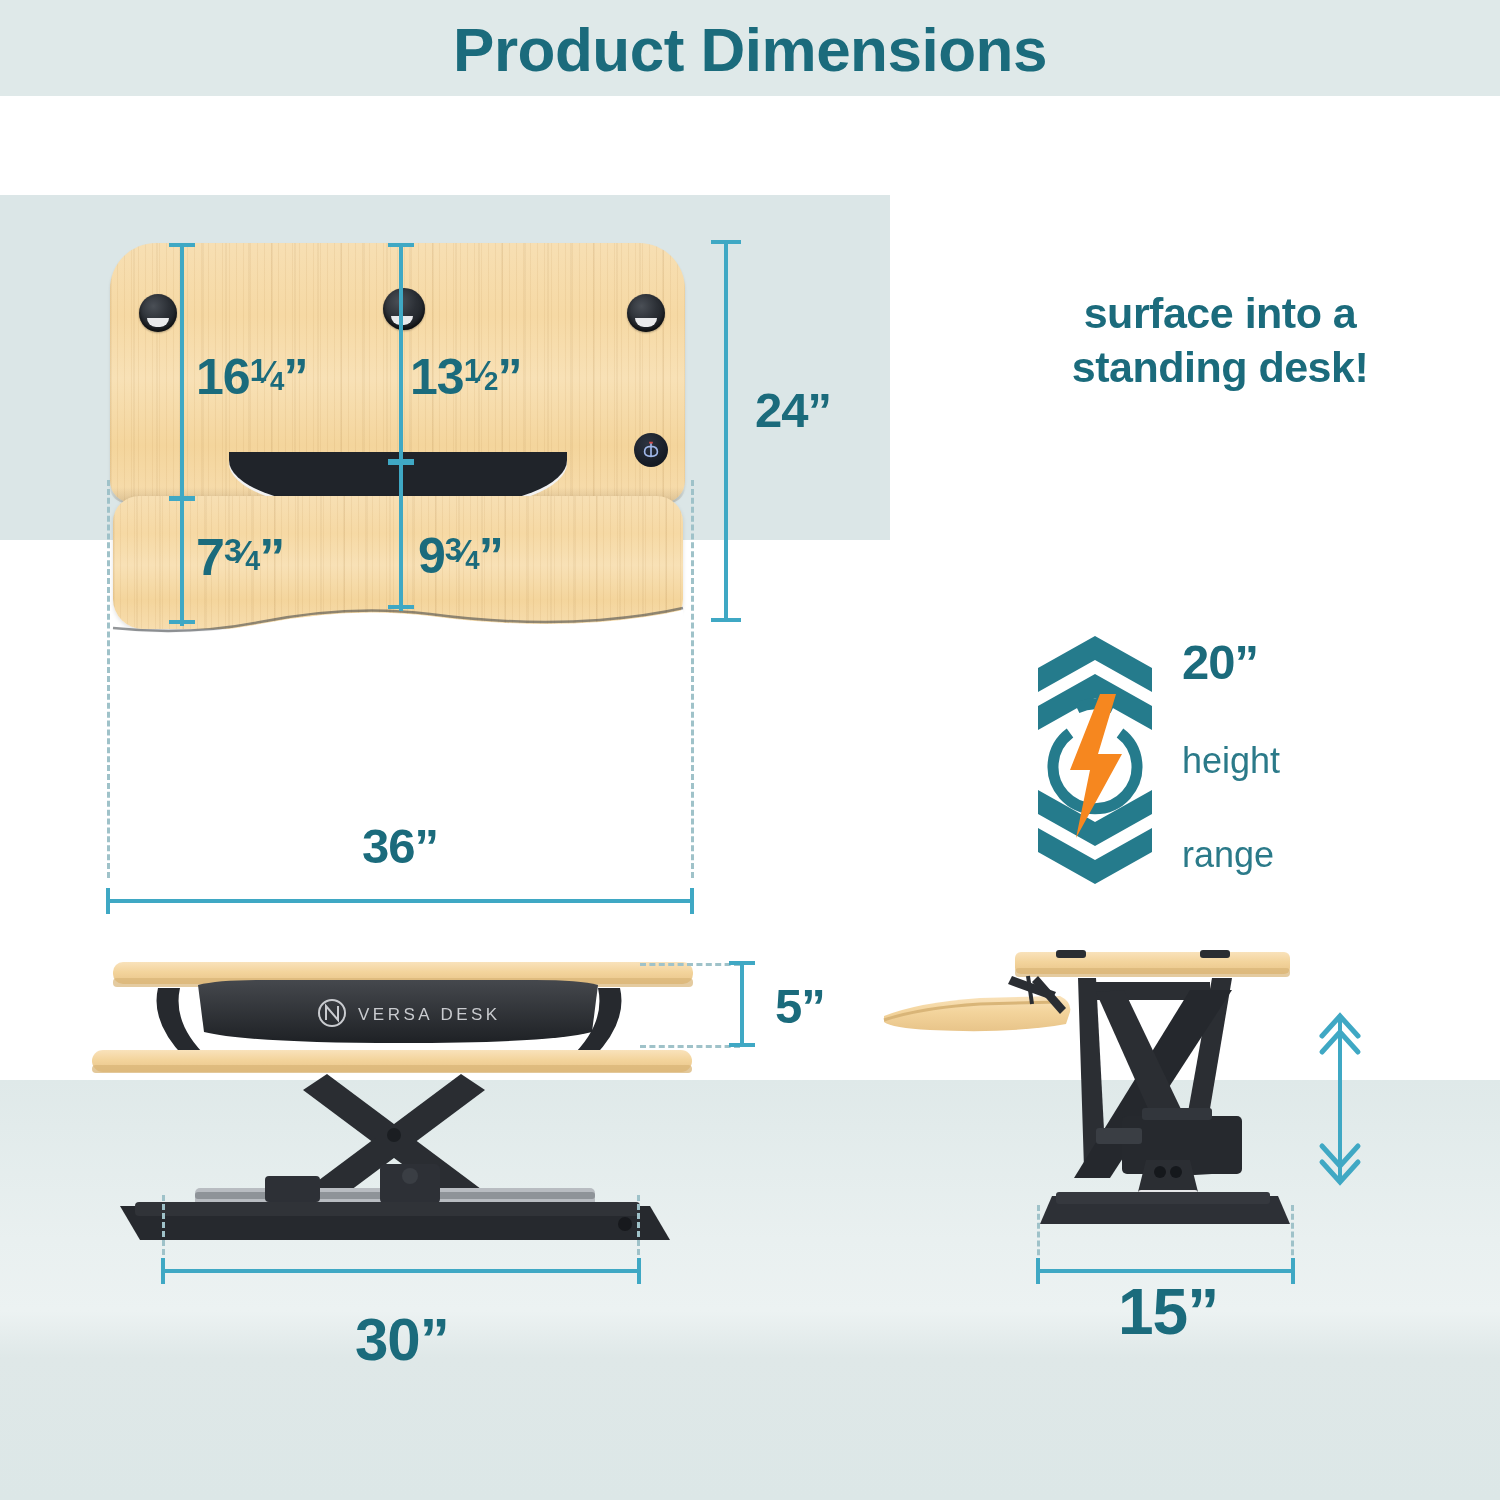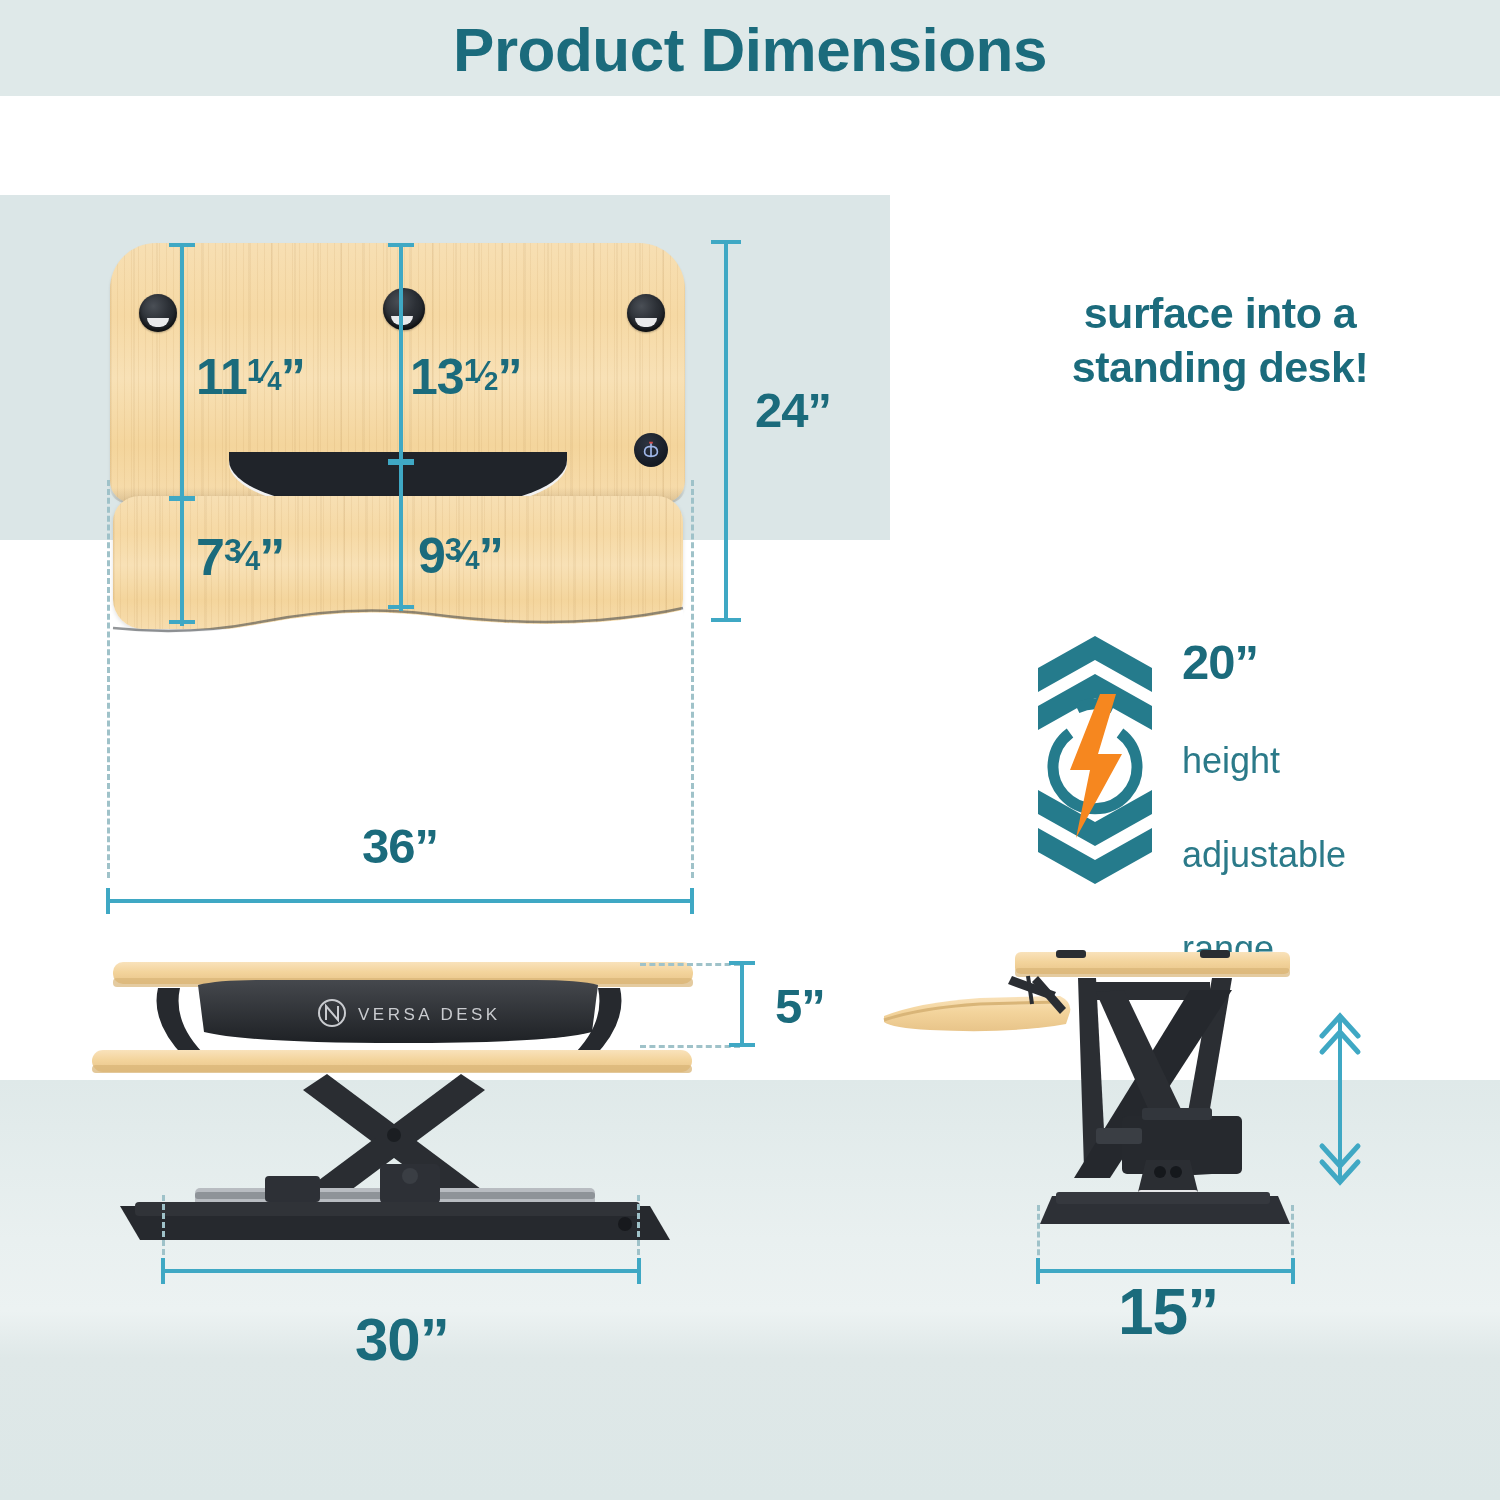--- a/index.html
+++ b/index.html
@@ -155,21 +155,21 @@
     <svg viewBox="0 0 24 24">
         <path d="M12 4 L12 20 M12 8 Q5 8 5 14 Q5 19 12 19 Q19 19 19 14 Q19 8 12 8Z" fill="none" stroke="#9fb6e8" stroke-width="1.8"></path>
         <rect x="10" y="3" width="4" height="2" fill="#d34b4b"></rect>
       </svg>
   </div>
 
   <div class="cap-h" style="left:169px;top:243px;"></div>
   <div class="vline" style="left:180px;top:245px;height:258px;"></div>
   <div class="cap-h" style="left:169px;top:497px;"></div>
   <div class="dim-label lbl-164">
-    <span>11</span><span class="frac"><sup>1</sup>⁄<sub>4</sub></span>”
+    <span>16</span><span class="frac"><sup>1</sup>⁄<sub>4</sub></span>”
   </div>
 
   <div class="cap-h" style="left:388px;top:243px;"></div>
   <div class="vline" style="left:399px;top:245px;height:222px;"></div>
   <div class="cap-h" style="left:388px;top:461px;"></div>
   <div class="dim-label lbl-135">
     <span>13</span><span class="frac"><sup>1</sup>⁄<sub>2</sub></span>”
   </div>
 
   <div class="cap-h" style="left:169px;top:496px;"></div>
@@ -214,21 +214,20 @@
 
       <path d="M40,105 A42,42 0 1 0 90,105" fill="none" stroke="#257b8c" stroke-width="11" stroke-linecap="butt"></path>
       <path d="M40,105 A42,42 0 0 1 90,105" fill="none" stroke="#257b8c" stroke-width="11" stroke-linecap="butt" opacity="0"></path>
       <path d="M47,80 A42,42 0 0 1 83,80" fill="none" stroke="#257b8c" stroke-width="11"></path>
 
       <path d="M70,66 L40,142 L60,142 L46,210 L92,126 L68,126 L86,66 Z" fill="#f6871f"></path>
     </svg>
     <div class="badge-text">
       <div class="badge-num">20”</div>
       <div class="badge-line">height</div>
-      <div class="badge-line">adjustable</div>
       <div class="badge-line">range</div>
     </div>
   </div>
 
   <svg class="sideview" style="left:80px;top:940px;width:660px;height:310px;">
     <defs>
       <linearGradient id="wg" x1="0" y1="0" x2="0" y2="1">
         <stop offset="0%" stop-color="#f9e2bb"></stop>
           <stop offset="45%" stop-color="#f3d49c"></stop>
         <stop offset="100%" stop-color="#e8c489"></stop>

